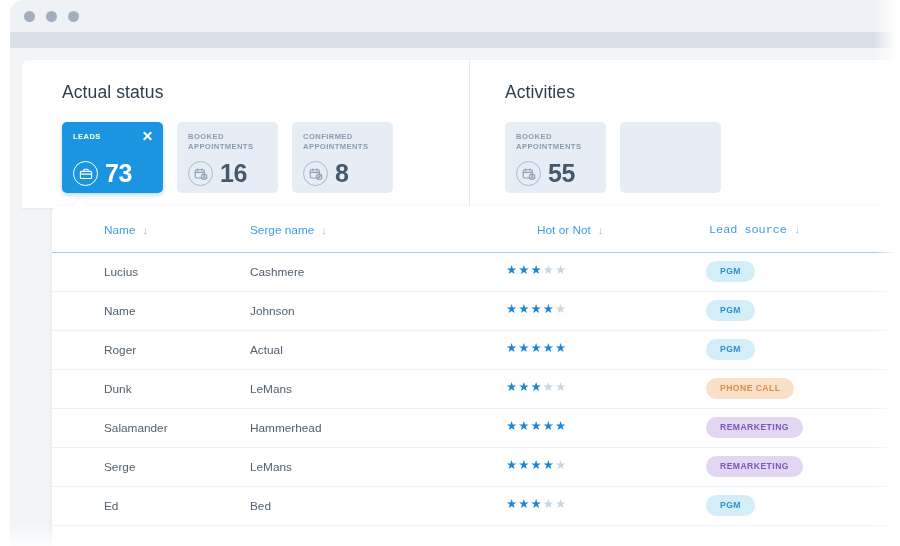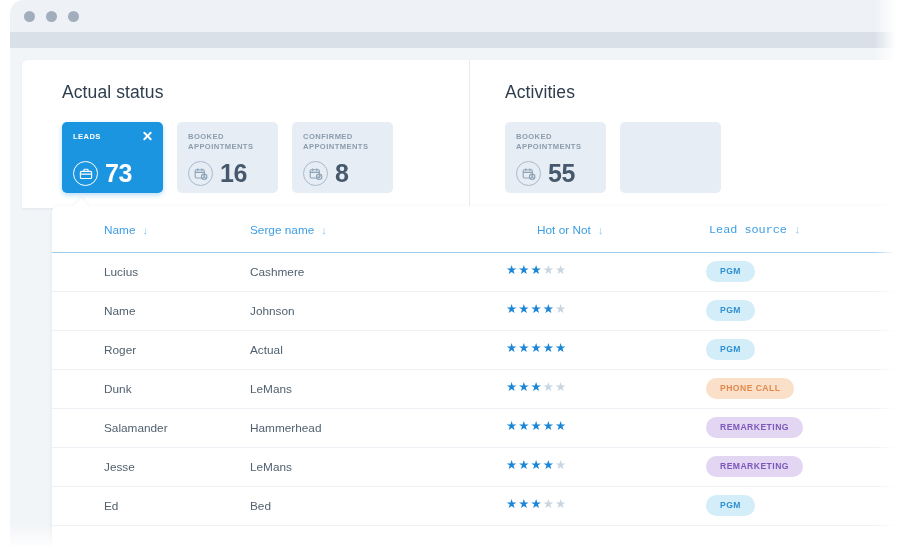--- a/index.html
+++ b/index.html
@@ -474,21 +474,21 @@
               <div class="stars">
                 <span class="star on">★</span>
                 <span class="star on">★</span>
                 <span class="star on">★</span>
                 <span class="star on">★</span>
                 <span class="star on">★</span>
               </div>
               <div class="badge-wrap"><span class="badge remarketing">REMARKETING</span></div>
             </div>
             <div class="trow">
-              <div class="cell c-name">Jesse</div>
+              <div class="cell c-name">Serge</div>
               <div class="cell c-last">LeMans</div>
               <div class="stars">
                 <span class="star on">★</span>
                 <span class="star on">★</span>
                 <span class="star on">★</span>
                 <span class="star on">★</span>
                 <span class="star">★</span>
               </div>
               <div class="badge-wrap"><span class="badge remarketing">REMARKETING</span></div>
             </div>

